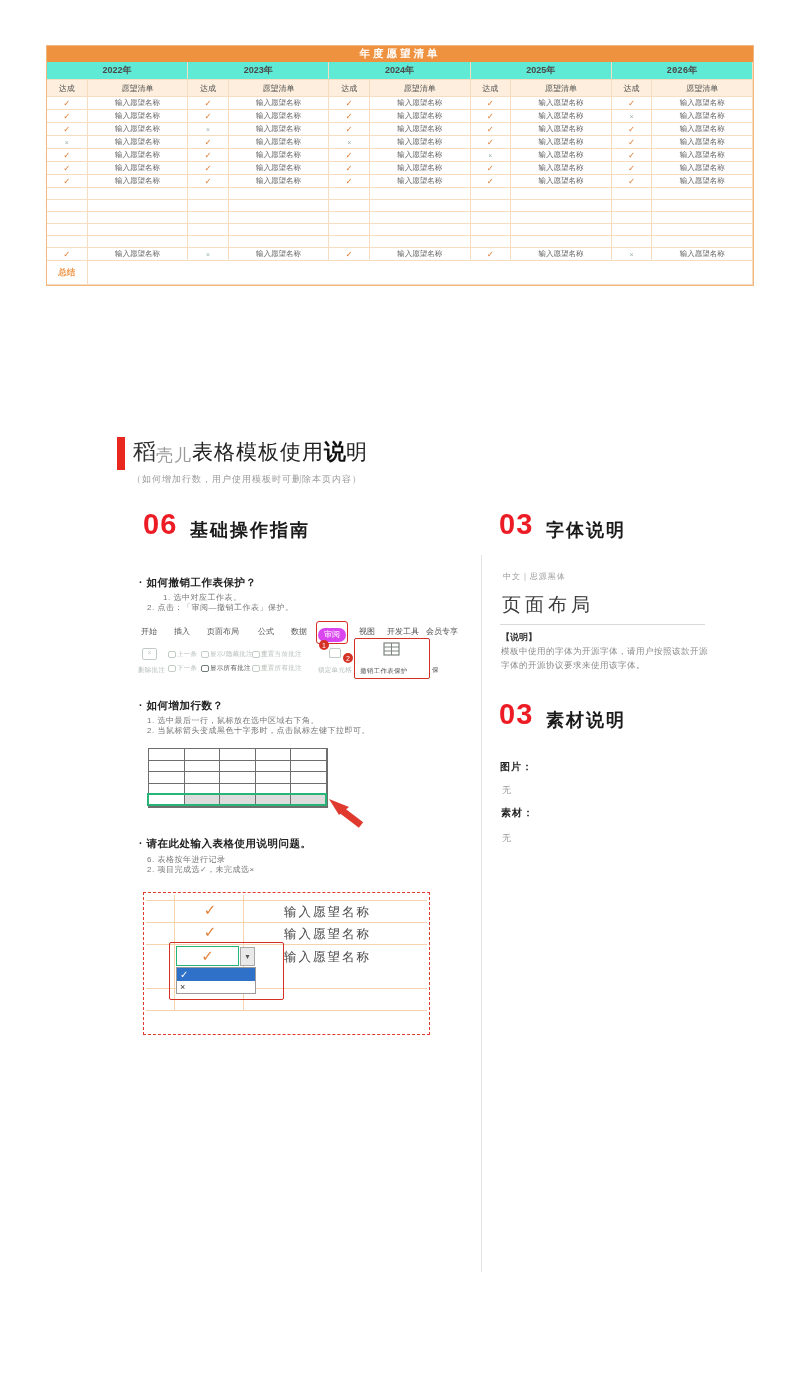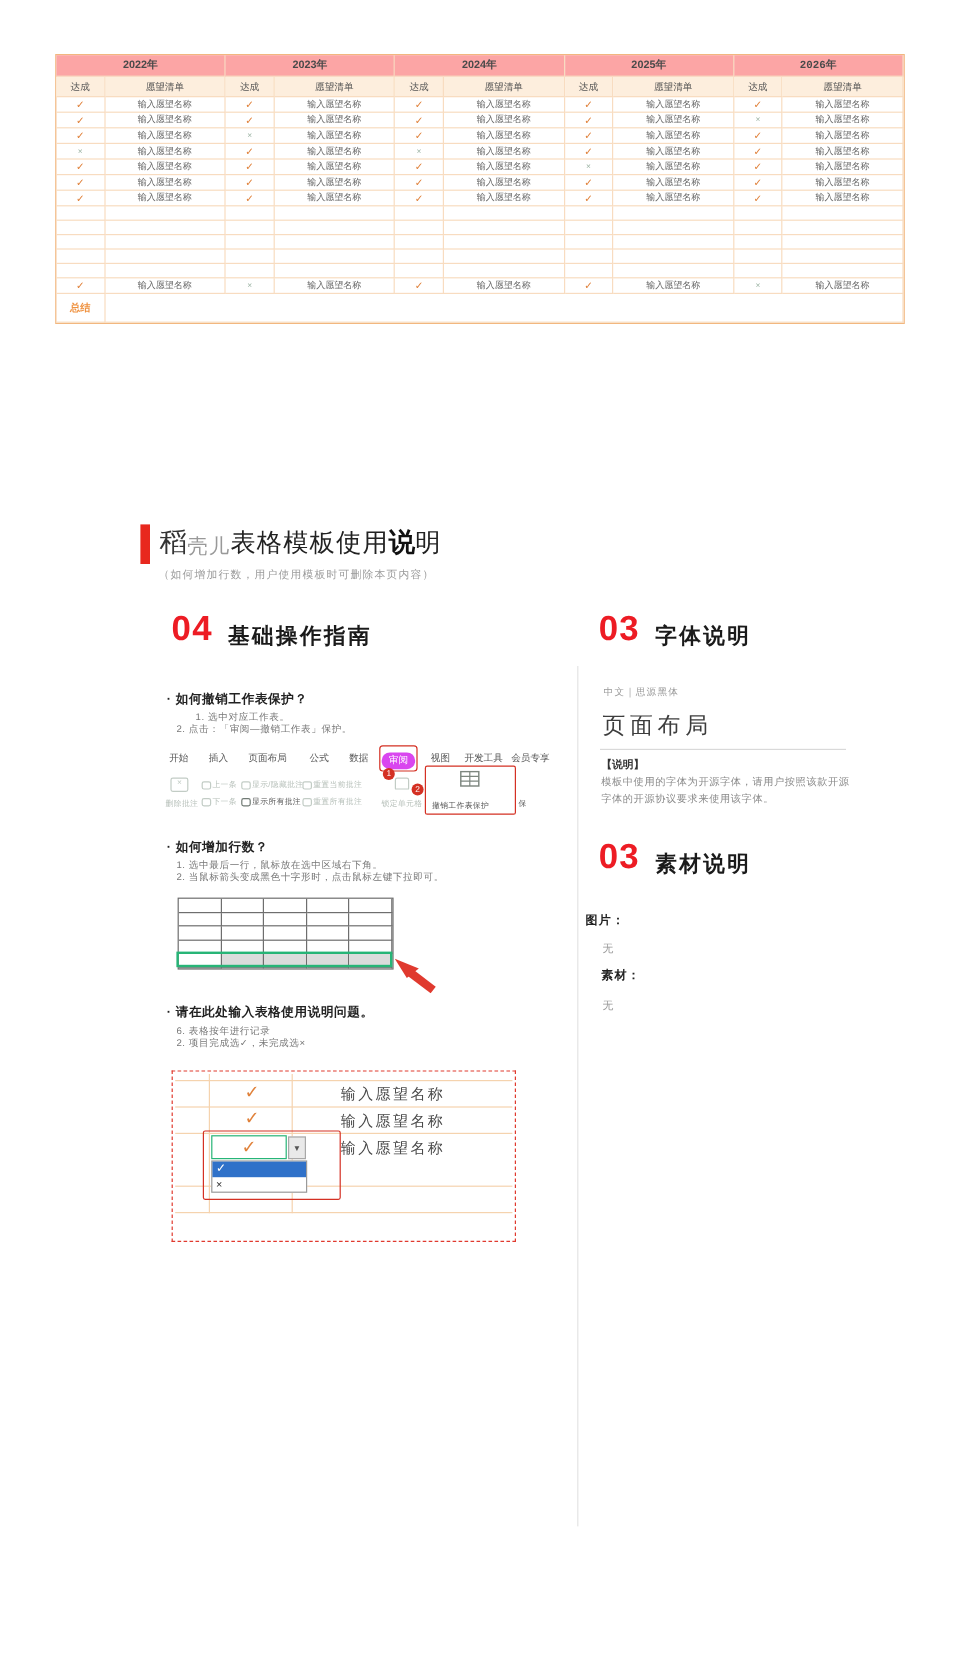--- a/index.html
+++ b/index.html
@@ -8,21 +8,21 @@
   .abs{position:absolute}
 
   
   #wl{position:absolute;left:46px;top:45px;width:708px;border:1px solid #f2b77f;box-sizing:border-box}
   #wl-title{height:16px;background:#ef9240;color:#fff;font-size:10.5px;font-weight:bold;
             display:flex;align-items:center;justify-content:center;letter-spacing:3px}
   #wl-grid{display:grid;grid-template-columns:repeat(5,40.6px 100.6px);
            grid-template-rows:18px 17px repeat(7,13px) repeat(5,12px) 13px 24px}
   .c{border-right:1px solid #f8dcc0;border-bottom:1px solid #f8dcc0;
      display:flex;align-items:center;justify-content:center;overflow:hidden;box-sizing:border-box}
-  .yr{background:#fca5a5;font-weight:bold;font-size:9px;color:#4a4a4a}
+  .yr{background:#5eead4;font-weight:bold;font-size:9px;color:#4a4a4a}
   .sub{background:#fdeedd;font-size:8px;color:#555}
   .mk{font-size:8.5px}
   .ok{color:#e0813a;font-weight:bold}
   .no{color:#9db4a5;font-size:7px}
   .wc{font-size:7.5px;color:#666}
   .sum{color:#ef9240;font-weight:bold;font-size:8.5px;justify-content:center}
 
   
   .doc-title{display:flex;align-items:baseline;color:#222;white-space:nowrap}
   .t-brand{font-size:23px;color:#333}
@@ -72,20 +72,21 @@
   .fontname{font-size:19px;color:#3d3d3d;letter-spacing:4px}
   .notelabel{font-size:9px;font-weight:bold;color:#333}
   .notetext{font-size:8.5px;color:#8a8a8a;line-height:13.5px;width:208px;letter-spacing:.5px}
   .m-label{font-size:10px;font-weight:bold;color:#222;letter-spacing:1px}
   .m-value{font-size:9px;color:#999}
 </style>
 </head>
 <body>
 
 <div id="wl">
+  <div id="wl-title">年度愿望清单</div>
   <div id="wl-grid">
       <div class="c yr" style="grid-column: span 2;">2022年</div>
       <div class="c yr" style="grid-column: span 2;">2023年</div>
       <div class="c yr" style="grid-column: span 2;">2024年</div>
       <div class="c yr" style="grid-column: span 2;">2025年</div>
       <div class="c yr" style="grid-column: span 2; font-family: Liberation Mono, monospace;">2026年</div>
       <div class="c sub">达成</div>
       <div class="c sub">愿望清单</div>
       <div class="c sub">达成</div>
       <div class="c sub">愿望清单</div>
@@ -233,21 +234,21 @@
 <div class="abs" style="left:117px;top:437px;width:8px;height:33px;background:#e8281e"></div>
 <div class="abs doc-title" style="left:133px;top:436px">
   <span class="t-brand">稻</span>
   <span class="t-sub">壳儿</span>
   <span class="t-main">表格模板使用</span>
   <span class="t-bold">说</span>
   <span class="t-main">明</span>
 </div>
 <div class="abs subtitle" style="left:132px;top:473px">（如何增加行数，用户使用模板时可删除本页内容）</div>
 
-<div class="abs secnum" style="left:143px;top:508px">04</div>
+<div class="abs secnum" style="left:143px;top:508px">06</div>
 <div class="abs sectitle" style="left:190px;top:518px">基础操作指南</div>
 
 <div class="abs q" style="left:139px;top:576px">· 如何撤销工作表保护？</div>
 <div class="abs step" style="left:163px;top:592px">1. 选中对应工作表。</div>
 <div class="abs step" style="left:147px;top:602px">2. 点击：「审阅—撤销工作表」保护。</div>
 
 <span class="tab" style="left:141px;top:626px">开始</span>
 <span class="tab" style="left:174px;top:626px">插入</span>
 <span class="tab" style="left:207px;top:626px">页面布局</span>
 <span class="tab" style="left:258px;top:626px">公式</span>
@@ -362,16 +363,16 @@
 <div class="abs secnum" style="left:499px;top:508px">03</div>
 <div class="abs sectitle" style="left:546px;top:518px">字体说明</div>
 <div class="abs lang" style="left:503px;top:571px">中文｜思源黑体</div>
 <div class="abs fontname" style="left:502px;top:592px">页面布局</div>
 <div class="hr2"></div>
 <div class="abs notelabel" style="left:501px;top:631px">【说明】</div>
 <div class="abs notetext" style="left:501px;top:645px">模板中使用的字体为开源字体，请用户按照该款开源字体的开源协议要求来使用该字体。</div>
 
 <div class="abs secnum" style="left:499px;top:698px">03</div>
 <div class="abs sectitle" style="left:546px;top:708px">素材说明</div>
-<div class="abs m-label" style="left:488px;top:760px">图片：</div>
+<div class="abs m-label" style="left:500px;top:760px">图片：</div>
 <div class="abs m-value" style="left:502px;top:784px">无</div>
 <div class="abs m-label" style="left:501px;top:806px">素材：</div>
 <div class="abs m-value" style="left:502px;top:832px">无</div>
 
 </body></html>

